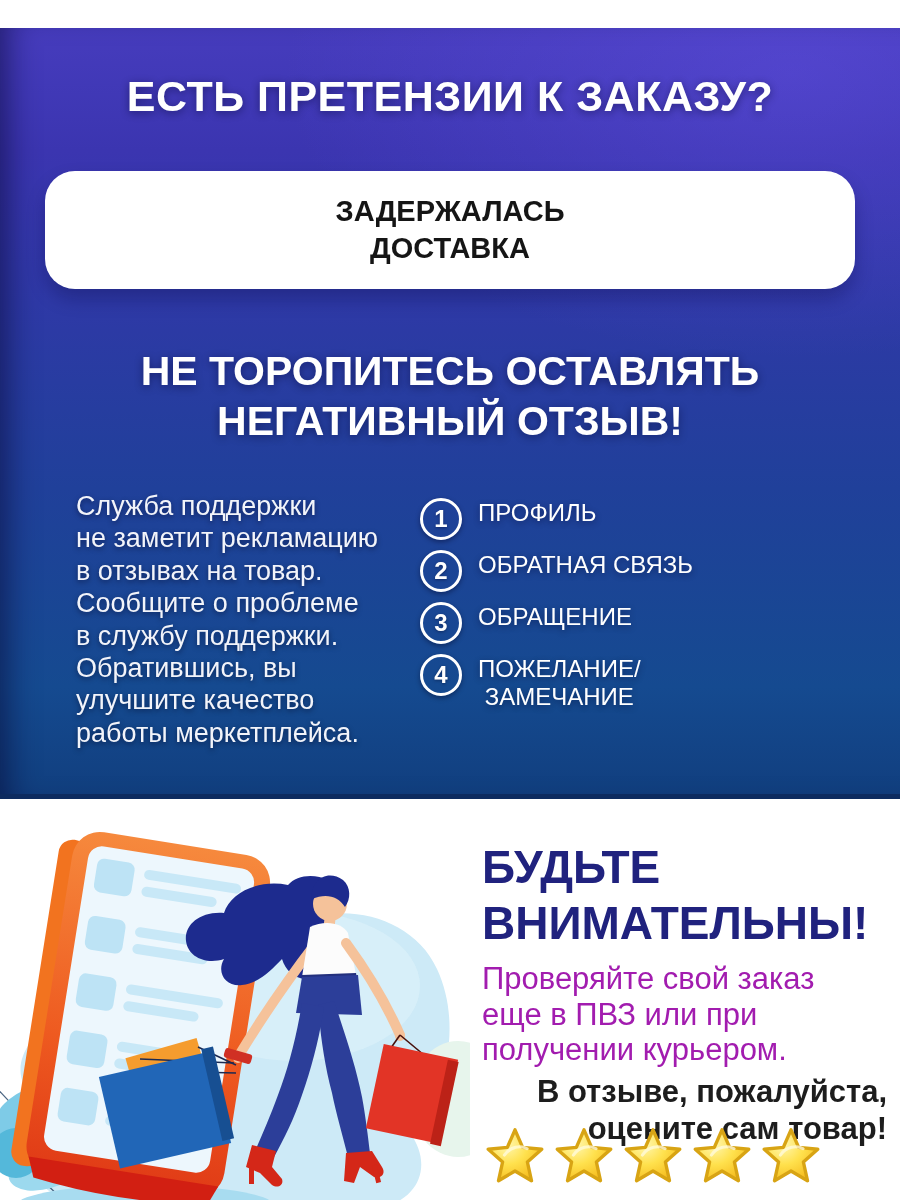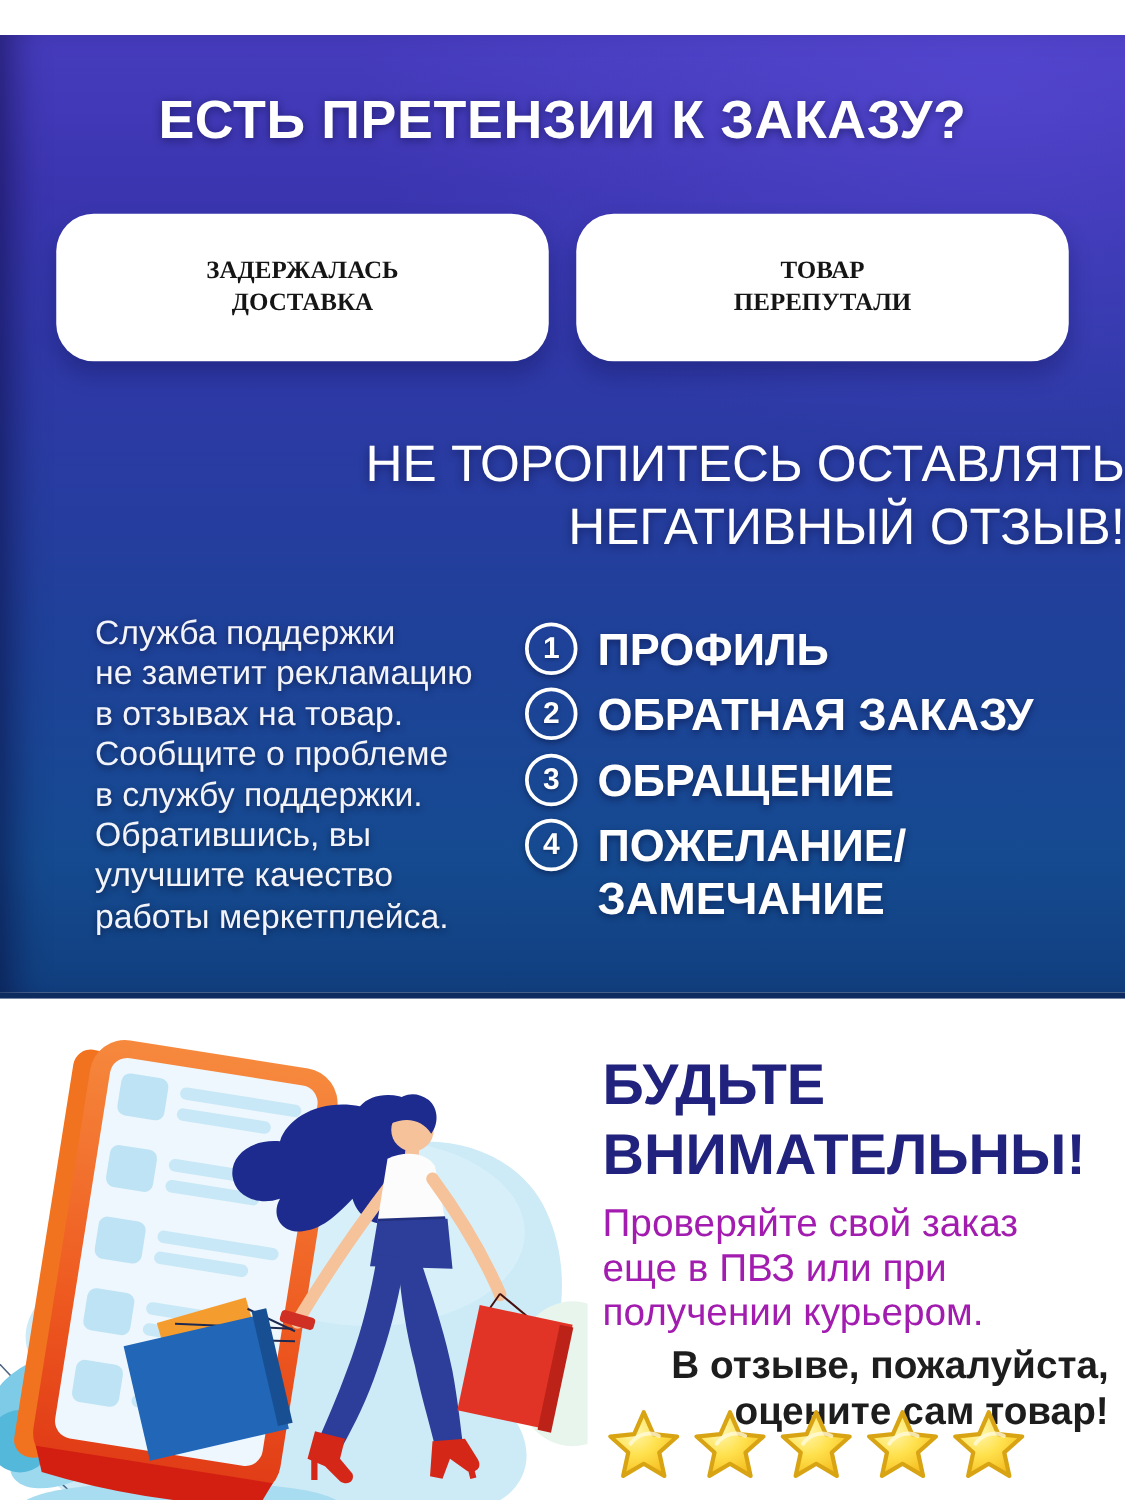--- a/index.html
+++ b/index.html
@@ -15,42 +15,42 @@
     box-shadow:inset 26px 0 30px -18px rgba(8,6,50,.55);}
 
   .main-title{position:absolute;top:44px;left:0;right:0;text-align:center;
     color:#ffffff;font-size:43px;font-weight:bold;letter-spacing:.5px;
     text-shadow:0 2px 8px rgba(0,0,40,.45);}
 
   .claims-row{position:absolute;top:143px;left:45px;right:45px;height:118px;
     display:flex;gap:22px;}
   .claim-card{flex:1;background:#ffffff;border-radius:30px;
     display:flex;align-items:center;justify-content:center;text-align:center;
-    font-size:20px;font-weight:bold;color:#151515;line-height:1.28;
-    box-shadow:0 10px 18px rgba(8,8,60,.28);cursor:pointer;font-family:Liberation Serif, serif;}
-
-  .warning-title{position:absolute;top:318px;left:0;right:0;text-align:right;
-    color:#ffffff;font-size:41px;font-weight:normal;line-height:1.22;
+    font-size:29px;font-weight:bold;color:#151515;line-height:1.28;
+    box-shadow:0 10px 18px rgba(8,8,60,.28);cursor:pointer;}
+
+  .warning-title{position:absolute;top:318px;left:0;right:0;text-align:center;
+    color:#ffffff;font-size:41px;font-weight:bold;line-height:1.22;
     text-shadow:0 2px 8px rgba(0,0,40,.45);}
 
   .support-note{position:absolute;top:462px;left:76px;width:360px;
     color:#f2f4fa;font-size:27px;line-height:1.2;
     text-shadow:0 2px 5px rgba(0,0,30,.5);}
 
   .steps{position:absolute;top:468px;left:420px;width:450px;
     display:flex;flex-direction:column;gap:8px;}
   .step{display:flex;align-items:flex-start;}
   .step-circle{width:42px;height:42px;min-width:42px;box-sizing:border-box;
     border:3px solid #ffffff;border-radius:50%;margin-top:2px;
     display:flex;align-items:center;justify-content:center;
     color:#ffffff;font-size:24px;font-weight:bold;
     box-shadow:0 2px 5px rgba(0,0,30,.4);text-shadow:0 1px 3px rgba(0,0,30,.4);}
   .step-label{margin-left:16px;padding-top:3px;color:#ffffff;
-    font-size:36px;font-weight:bold;line-height:1.15;
-    text-shadow:0 2px 6px rgba(0,0,40,.45);}
+    font-size:24px;font-weight:normal;line-height:1.15;
+    text-shadow:0 2px 6px rgba(0,0,40,.45);text-align:center;}
 
   
   .white-section{position:absolute;left:0;top:771px;width:900px;height:429px;background:#ffffff;}
   .illustration{position:absolute;left:-10px;top:2px;}
 
   .attention-block{position:absolute;left:482px;top:40px;width:405px;}
   .attention-title{color:#20227e;font-size:46px;font-weight:bold;line-height:1.22;}
   .attention-body{margin-top:10px;color:#a21caf;font-size:31px;line-height:1.14;}
   .attention-bold{margin-top:6px;color:#1d1d1d;font-size:31px;font-weight:bold;line-height:1.2;text-align:right;}
 
@@ -61,22 +61,20 @@
 <body>
 
 <div id="stage">
 
   <div class="blue-section">
     <div class="main-title">ЕСТЬ ПРЕТЕНЗИИ К ЗАКАЗУ?</div>
 
     <div class="claims-row">
       <div class="claim-card preline">ЗАДЕРЖАЛАСЬ
 ДОСТАВКА</div>
-      <div class="claim-card preline">ТОВАР
-ПЕРЕПУТАЛИ</div>
     </div>
 
     <div class="warning-title preline">НЕ ТОРОПИТЕСЬ ОСТАВЛЯТЬ
 НЕГАТИВНЫЙ ОТЗЫВ!</div>
 
     <div class="support-note preline">Служба поддержки
 не заметит рекламацию
 в отзывах на товар.
 Сообщите о проблеме
 в службу поддержки.
@@ -84,21 +82,21 @@
 улучшите качество
 работы меркетплейса.</div>
 
     <div class="steps">
       <div class="step">
         <div class="step-circle">1</div>
         <div class="step-label preline">ПРОФИЛЬ</div>
       </div>
       <div class="step">
         <div class="step-circle">2</div>
-        <div class="step-label preline">ОБРАТНАЯ ЗАКАЗУ</div>
+        <div class="step-label preline">ОБРАТНАЯ СВЯЗЬ</div>
       </div>
       <div class="step">
         <div class="step-circle">3</div>
         <div class="step-label preline">ОБРАЩЕНИЕ</div>
       </div>
       <div class="step">
         <div class="step-circle">4</div>
         <div class="step-label preline">ПОЖЕЛАНИЕ/
 ЗАМЕЧАНИЕ</div>
       </div>

